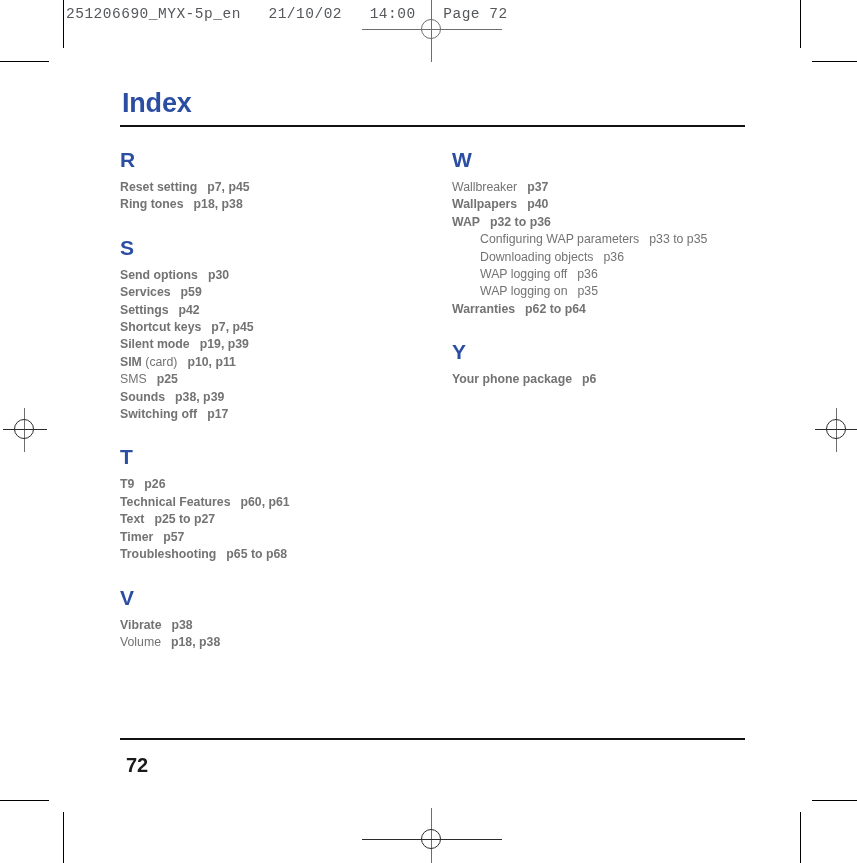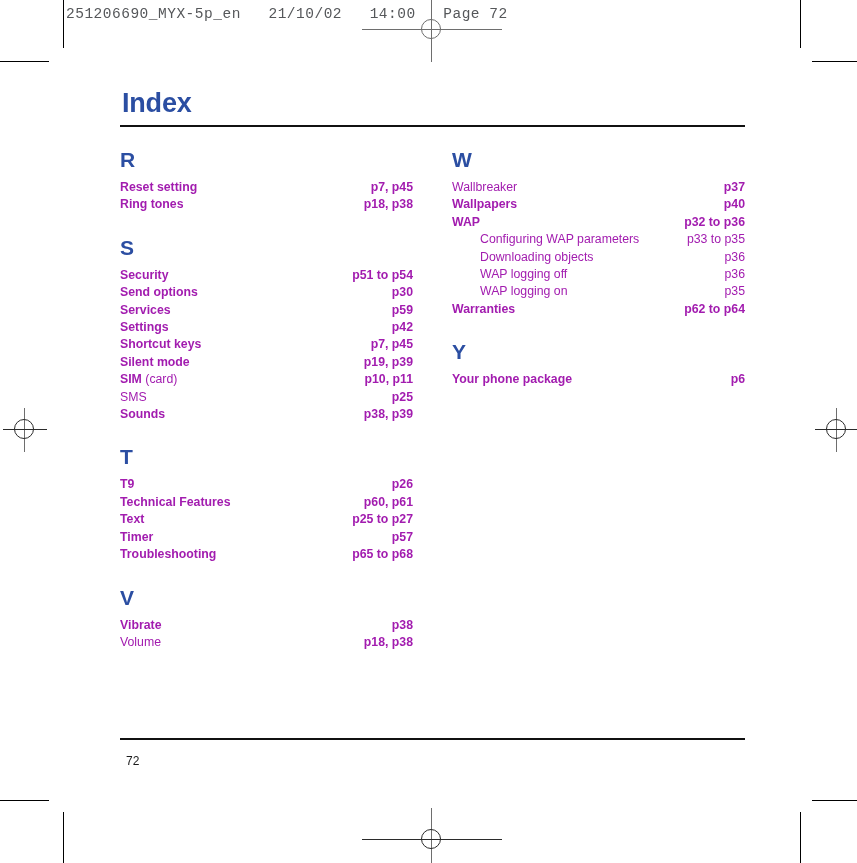--- a/index.html
+++ b/index.html
@@ -119,23 +119,22 @@
     line-height: 1;
     margin: 0 0 9px 0;
     letter-spacing: -0.2px;
   }
   .group + .group {
     margin-top: 23px;
   }
 
   .entry {
     display: flex;
-    justify-content: space-between;
     align-items: baseline;
-    color: #a21caf;
+    color: #737373;
     font-size: 12.3px;
     line-height: 17.4px;
     white-space: nowrap;
   }
   .entry .label { font-weight: bold; }
   .entry.reg-weight .label { font-weight: normal; }
   .entry .label .plain { font-weight: normal; }
   .entry .pages {
     font-weight: bold;
     padding-left: 10px;
@@ -155,23 +154,23 @@
     left: 120px;
     top: 738px;
     width: 625px;
     height: 2px;
     background: #111111;
   }
   .folio {
     position: absolute;
     left: 126px;
     top: 754px;
-    font-size: 12px;
+    font-size: 20px;
     color: #1a1a1a;
-    font-weight: normal;
+    font-weight: bold;
   }
 </style>
 </head>
 <body>
 
 <div class="slug">251206690_MYX-5p_en   21/10/02   14:00   Page 72</div>
 
 <div class="crop v" style="left:63px; top:0; height:48px;"></div>
 <div class="crop h" style="left:0; top:61px; width:49px;"></div>
 
@@ -217,24 +216,20 @@
             <span class="pages">p7, p45</span>
           </div>
           <div class="entry">
             <span class="label">Ring tones</span>
             <span class="pages">p18, p38</span>
           </div>
         </div>
         <div class="group">
           <div class="letter">S</div>
           <div class="entry">
-            <span class="label">Security</span>
-            <span class="pages">p51 to p54</span>
-          </div>
-          <div class="entry">
             <span class="label">Send options</span>
             <span class="pages">p30</span>
           </div>
           <div class="entry">
             <span class="label">Services</span>
             <span class="pages">p59</span>
           </div>
           <div class="entry">
             <span class="label">Settings</span>
             <span class="pages">p42</span>
@@ -251,20 +246,24 @@
             <span class="label"><span>SIM</span><span class="plain"> (card)</span></span>
             <span class="pages">p10, p11</span>
           </div>
           <div class="entry reg-weight">
             <span class="label">SMS</span>
             <span class="pages">p25</span>
           </div>
           <div class="entry">
             <span class="label">Sounds</span>
             <span class="pages">p38, p39</span>
+          </div>
+          <div class="entry">
+            <span class="label">Switching off</span>
+            <span class="pages">p17</span>
           </div>
         </div>
         <div class="group">
           <div class="letter">T</div>
           <div class="entry">
             <span class="label">T9</span>
             <span class="pages">p26</span>
           </div>
           <div class="entry">
             <span class="label">Technical Features</span>

